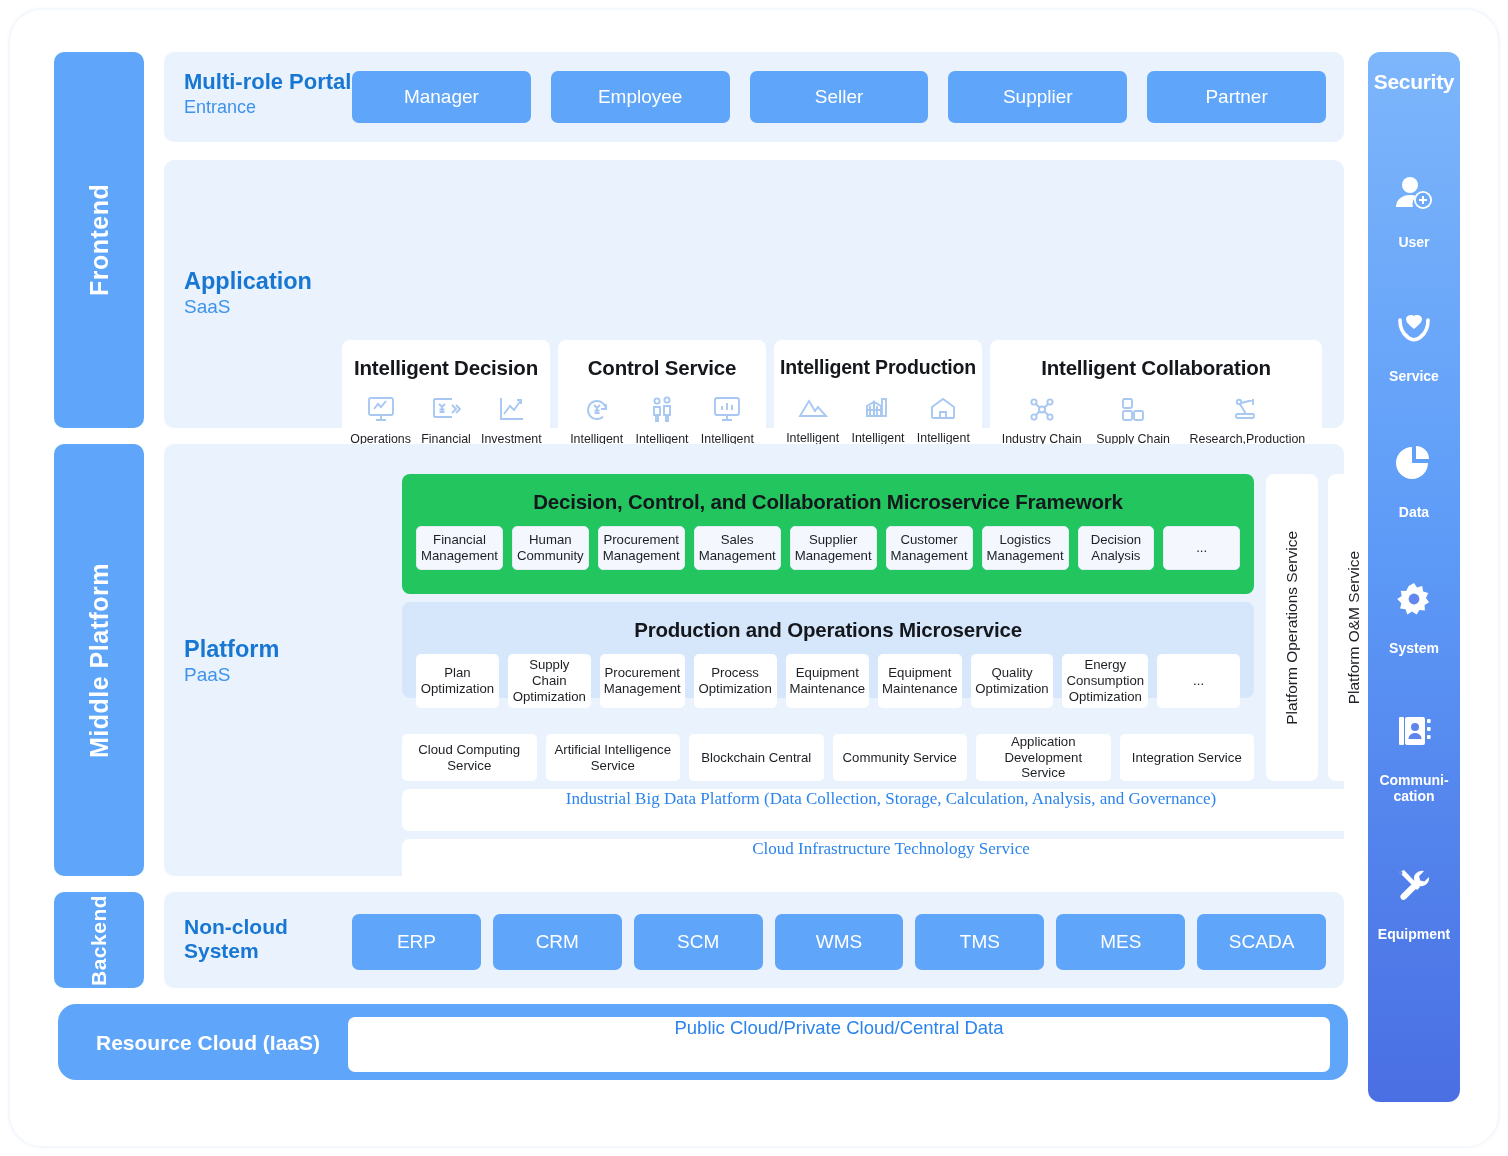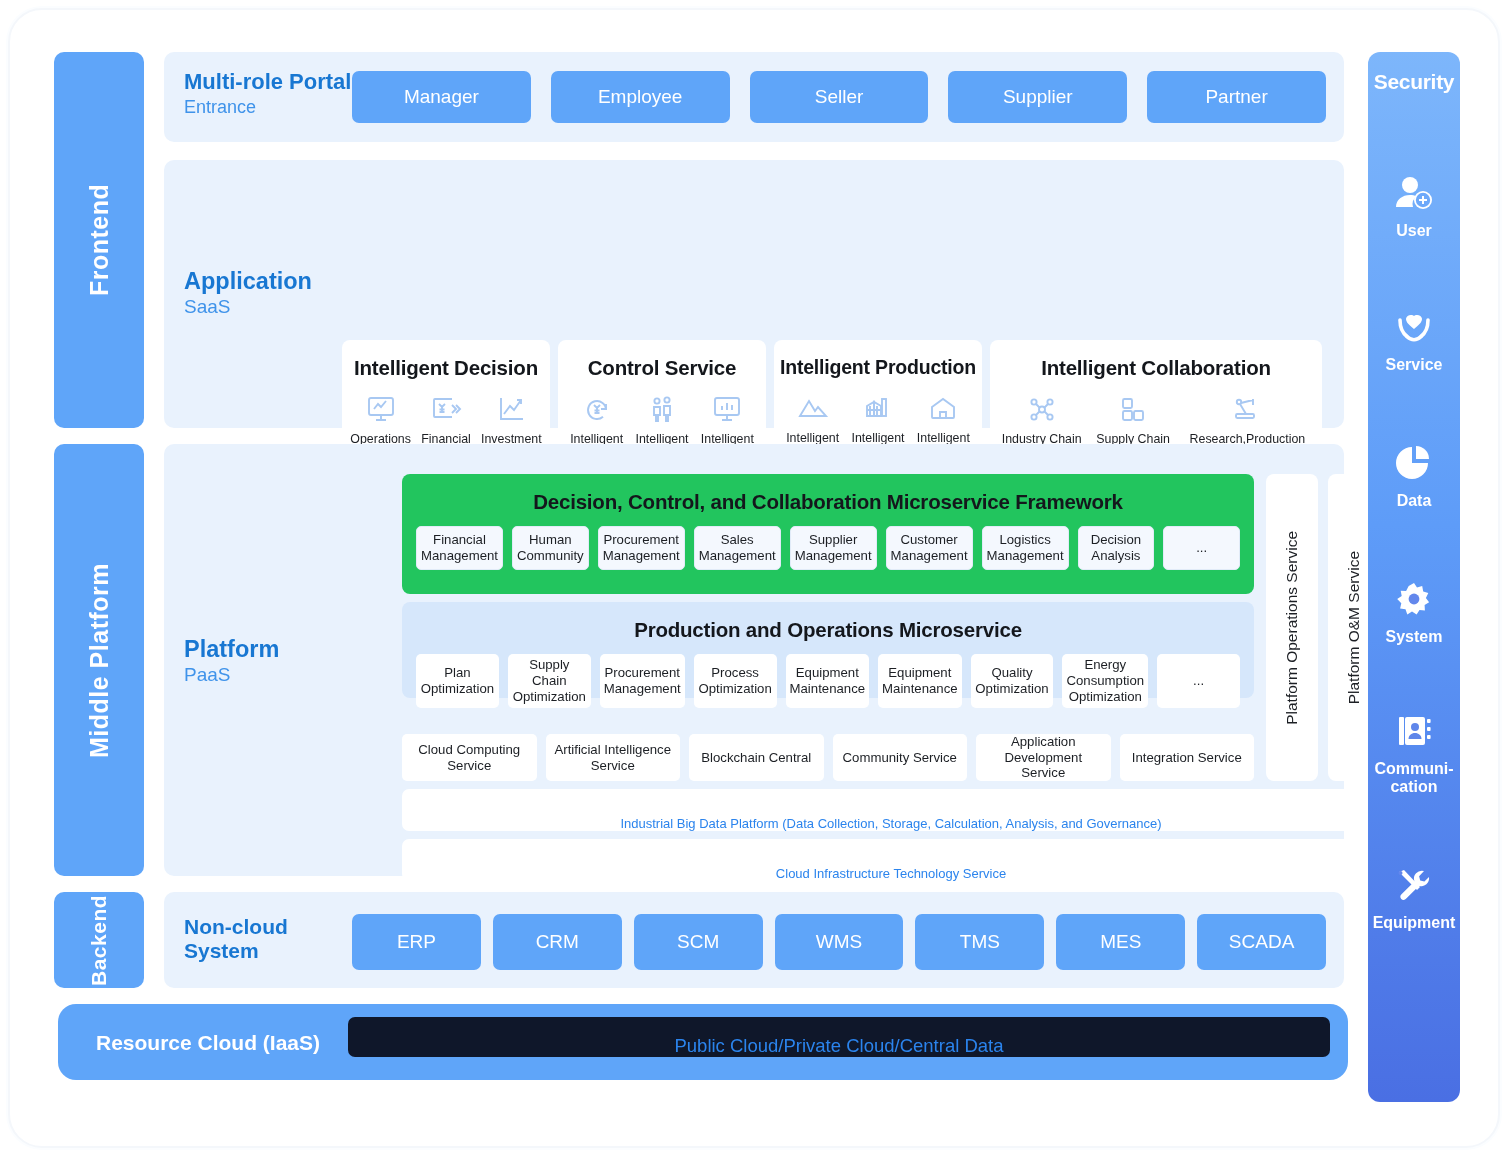--- a/index.html
+++ b/index.html
@@ -107,22 +107,22 @@
     display: flex; gap: 9px;
   }
   .svcrow .s {
     flex: 1; background: #ffffff; border-radius: 5px;
     display: flex; align-items: center; justify-content: center; text-align: center;
     font-size: 13.2px; color: #1c1f24; line-height: 1.2; padding: 2px 5px;
   }
 
   .wideband {
     position: absolute; background: #ffffff; border-radius: 7px;
-    display: flex; align-items: flex-end; justify-content: center;
-    color: #2b84ed; font-size: 13px;
+    display: flex; align-items: flex-start; justify-content: center;
+    color: #2b84ed; font-size: 17px; font-family: Liberation Serif, serif;
   }
 
   .vcol {
     position: absolute; background: #ffffff; border-radius: 8px;
     display: flex; align-items: center; justify-content: center;
   }
   .vcol span {
     writing-mode: vertical-rl; transform: rotate(180deg);
     font-size: 15.5px; color: #1c1f24;
   }
@@ -135,21 +135,21 @@
     color: #ffffff;
   }
   .security .hdr {
     text-align: center; font-weight: bold; font-size: 21px;
     padding-top: 18px; letter-spacing: -.3px;
   }
   .sec-item {
     position: absolute; left: 0; width: 100%; text-align: center;
   }
   .sec-item .glyph { height: 46px; display: flex; align-items: center; justify-content: center; }
-  .sec-item .lbl { font-size: 16px; font-weight: bold; line-height: 1.15; margin-top: 6px; }
+  .sec-item .lbl { font-size: 14px; font-weight: bold; line-height: 1.15; margin-top: 18px; }
 </style>
 </head>
 <body>
 
 <div class="frame">
   <div class="canvas">
 
     <div class="band-label vert" style="position:absolute;left:0;top:0;width:90px;height:376px;font-size:25px;">
       <span>Frontend</span>
     </div>
@@ -411,21 +411,21 @@
         <div class="pill" style="flex:1;">SCM</div>
         <div class="pill" style="flex:1;">WMS</div>
         <div class="pill" style="flex:1;">TMS</div>
         <div class="pill" style="flex:1;">MES</div>
         <div class="pill" style="flex:1;">SCADA</div>
       </div>
     </div>
 
     <div style="position:absolute;left:4px;top:952px;width:1290px;height:76px;background:#5fa5f9;border-radius:18px;">
       <div style="position:absolute;left:38px;top:27px;color:#ffffff;font-weight:bold;font-size:21px;">Resource Cloud (IaaS)</div>
-      <div style="position:absolute;left:290px;top:13px;width:982px;height:40px;background:#0f172a;border-radius:7px;display:flex;align-items:flex-end;justify-content:center;">
+      <div style="position:absolute;left:290px;top:13px;width:982px;height:55px;background:#ffffff;border-radius:7px;display:flex;align-items:flex-start;justify-content:center;">
         <span style="color:#2b84ed;font-size:18.5px;">Public Cloud/Private Cloud/Central Data</span>
       </div>
     </div>
 
     <div class="security">
       <div class="hdr">Security</div>
 
       <div class="sec-item" style="top:118px;">
         <div class="glyph">
           <svg width="42" height="38" viewBox="0 0 42 38" fill="#ffffff">

